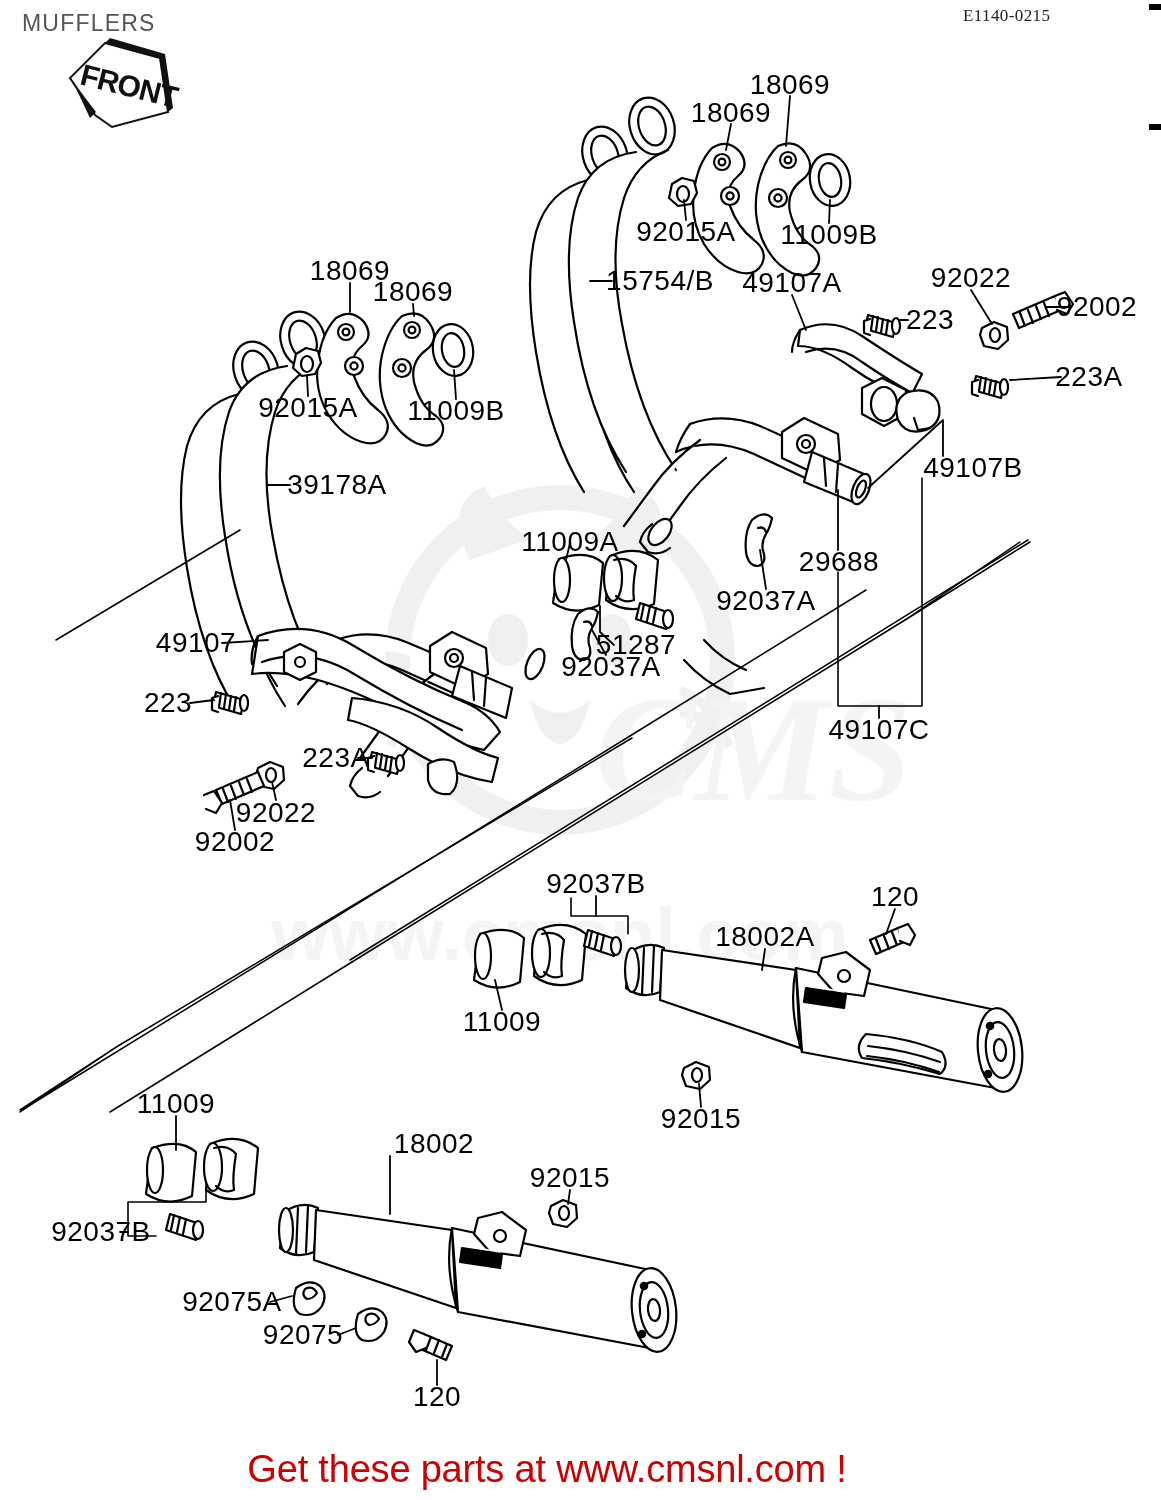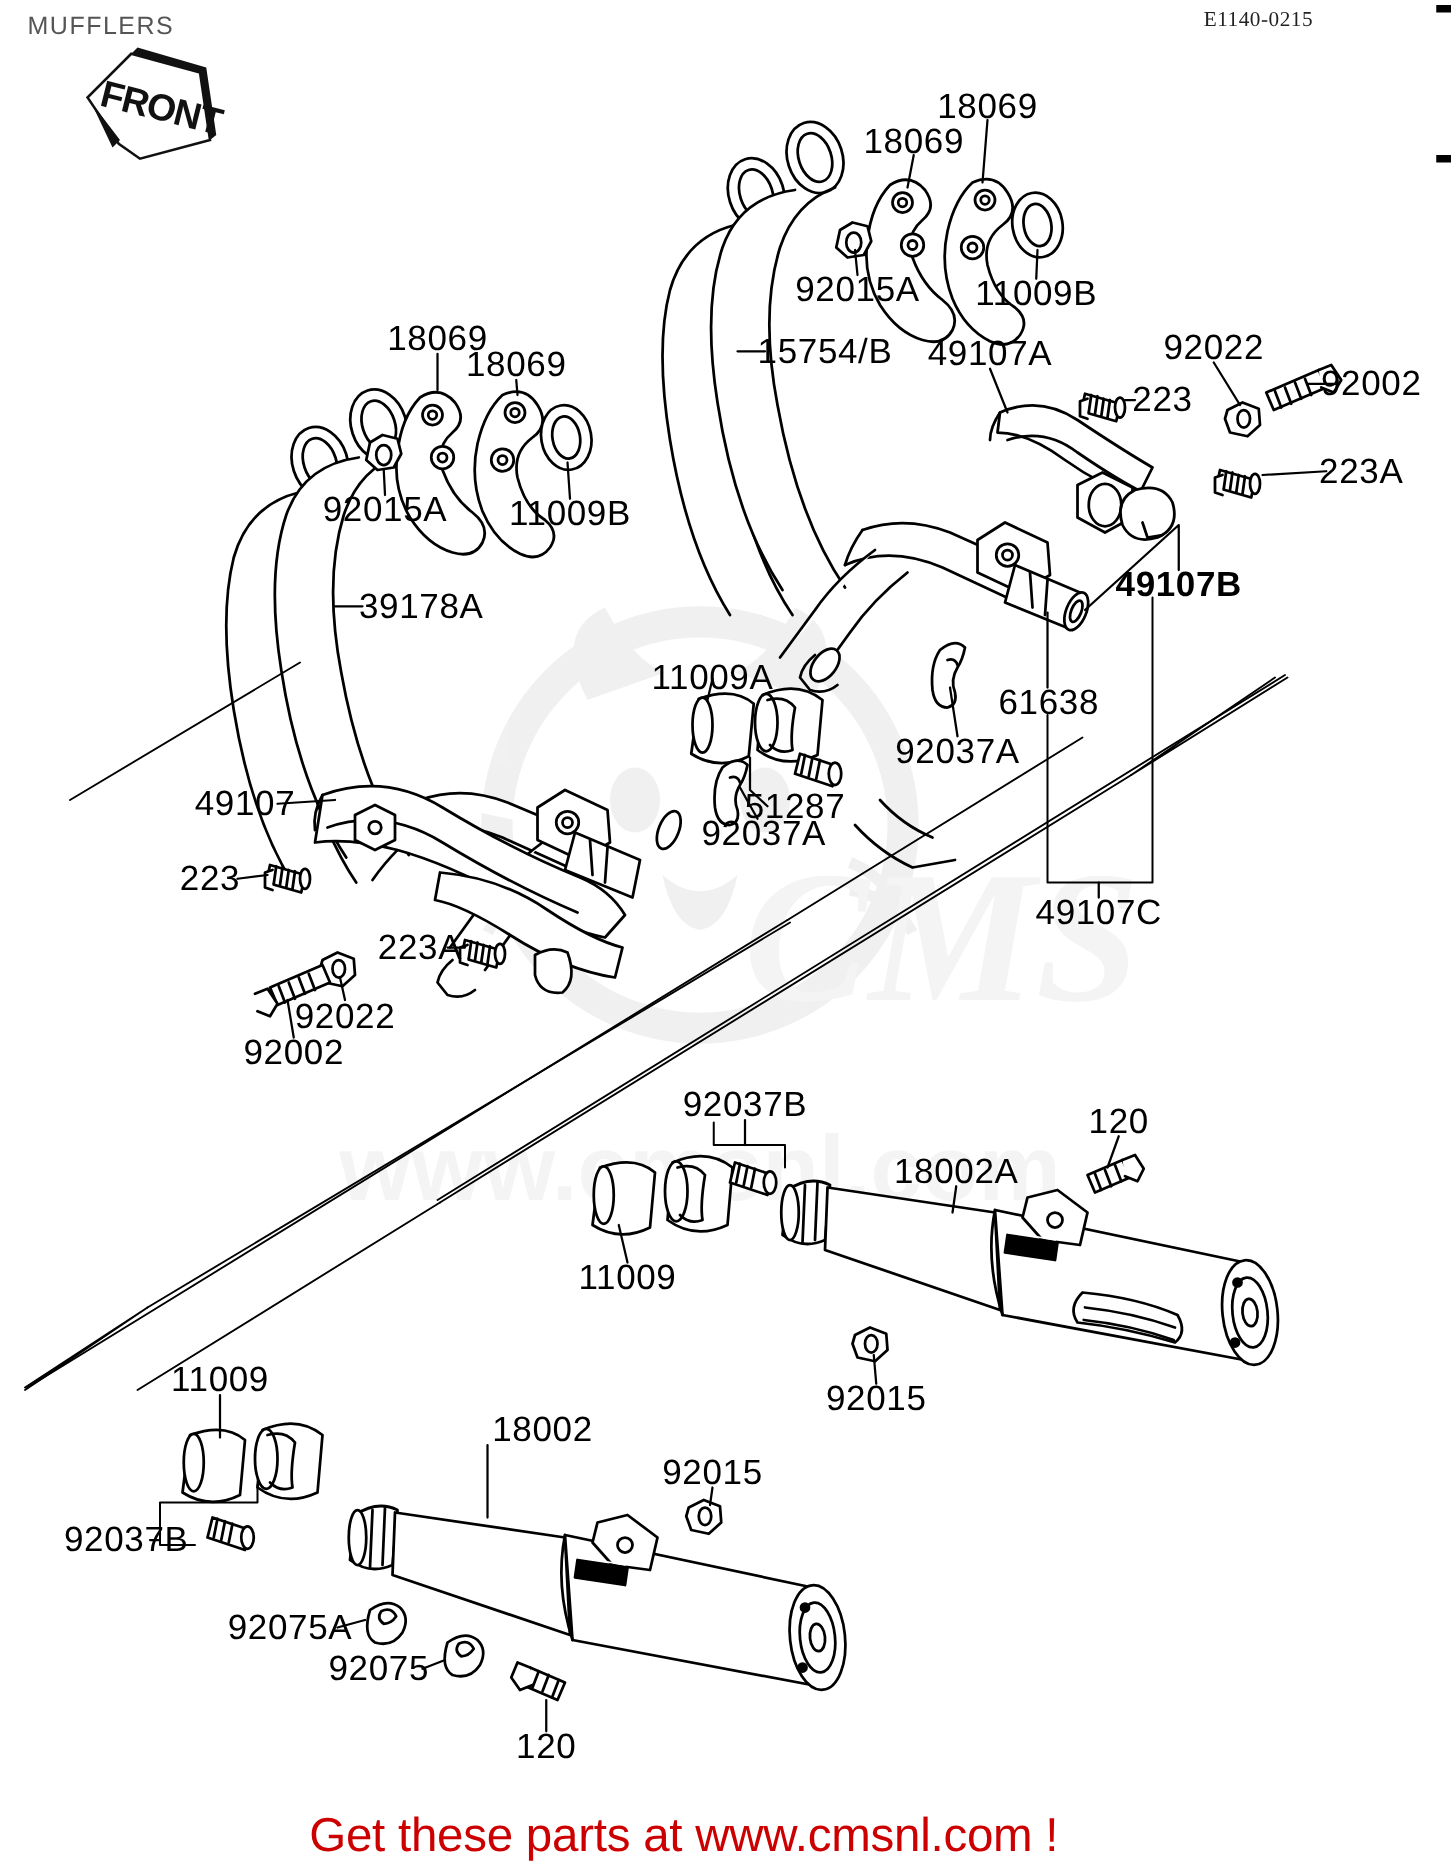--- a/index.html
+++ b/index.html
@@ -3,21 +3,21 @@
 <meta charset="utf-8">
 <style>
   html,body{margin:0;padding:0;background:#fff;}
   body{width:1161px;height:1500px;position:relative;overflow:hidden;
        font-family:"Liberation Sans", sans-serif;}
   #stage{position:absolute;left:0;top:0;width:1161px;height:1500px;}
   #art{position:absolute;left:0;top:0;width:1161px;height:1500px;}
   .lbl{position:absolute;font-family:"Liberation Sans",sans-serif;
        font-size:28px;color:#000;white-space:nowrap;letter-spacing:.5px;
        transform:translate(-50%,-50%);}
-  #title{position:absolute;left:22px;top:10px;font-size:20px;color:#555;
+  #title{position:absolute;left:22px;top:10px;font-size:23px;color:#555;
          letter-spacing:1.2px;}
   #doccode{position:absolute;left:963px;top:6px;font-size:17px;color:#222;
            font-family:"Liberation Serif",serif;letter-spacing:.4px;}
   #footer{position:absolute;left:0;top:1448px;width:1094px;text-align:center;
           font-size:38px;color:#cc0000;font-family:"Liberation Sans",sans-serif;
           letter-spacing:-.2px;}
   .tick{position:absolute;right:0;width:12px;height:6px;background:#000;}
 </style>
 </head>
 <body>
@@ -405,24 +405,24 @@
       <div class="lbl" style="left: 660px; top: 281px;">15754/B</div>
       <div class="lbl" style="left: 792px; top: 283px;">49107A</div>
       <div class="lbl" style="left: 971px; top: 278px;">92022</div>
       <div class="lbl" style="left: 1097px; top: 307px;">92002</div>
       <div class="lbl" style="left: 930px; top: 320px;">223</div>
       <div class="lbl" style="left: 350px; top: 271px;">18069</div>
       <div class="lbl" style="left: 413px; top: 292px;">18069</div>
       <div class="lbl" style="left: 1089px; top: 377px;">223A</div>
       <div class="lbl" style="left: 308px; top: 408px;">92015A</div>
       <div class="lbl" style="left: 456px; top: 411px;">11009B</div>
-      <div class="lbl" style="left: 943px; top: 468px; font-weight: bold;">49107B</div>
+      <div class="lbl" style="left: 973px; top: 468px;">49107B</div>
       <div class="lbl" style="left: 337px; top: 485px;">39178A</div>
       <div class="lbl" style="left: 570px; top: 531px; margin-top: 11px;">11009A</div>
-      <div class="lbl" style="left: 839px; top: 562px;">61638</div>
+      <div class="lbl" style="left: 839px; top: 562px;">29688</div>
       <div class="lbl" style="left: 766px; top: 601px;">92037A</div>
       <div class="lbl" style="left: 196px; top: 643px;">49107</div>
       <div class="lbl" style="left: 636px; top: 645px;">51287</div>
       <div class="lbl" style="left: 611px; top: 667px;">92037A</div>
       <div class="lbl" style="left: 168px; top: 703px;">223</div>
       <div class="lbl" style="left: 879px; top: 730px;">49107C</div>
       <div class="lbl" style="left: 336px; top: 758px;">223A</div>
       <div class="lbl" style="left: 276px; top: 813px;">92022</div>
       <div class="lbl" style="left: 235px; top: 842px;">92002</div>
       <div class="lbl" style="left: 596px; top: 884px;">92037B</div>

